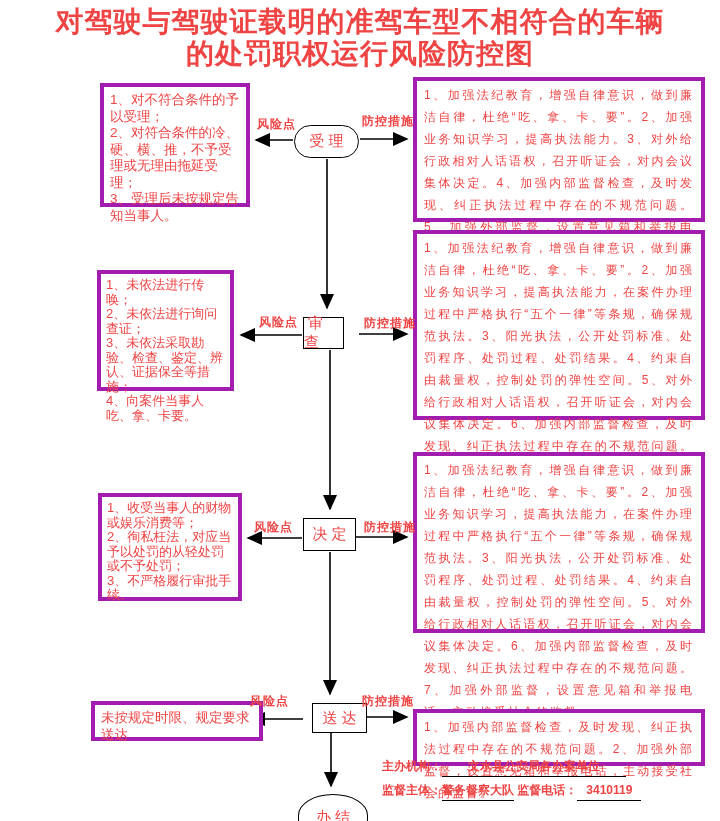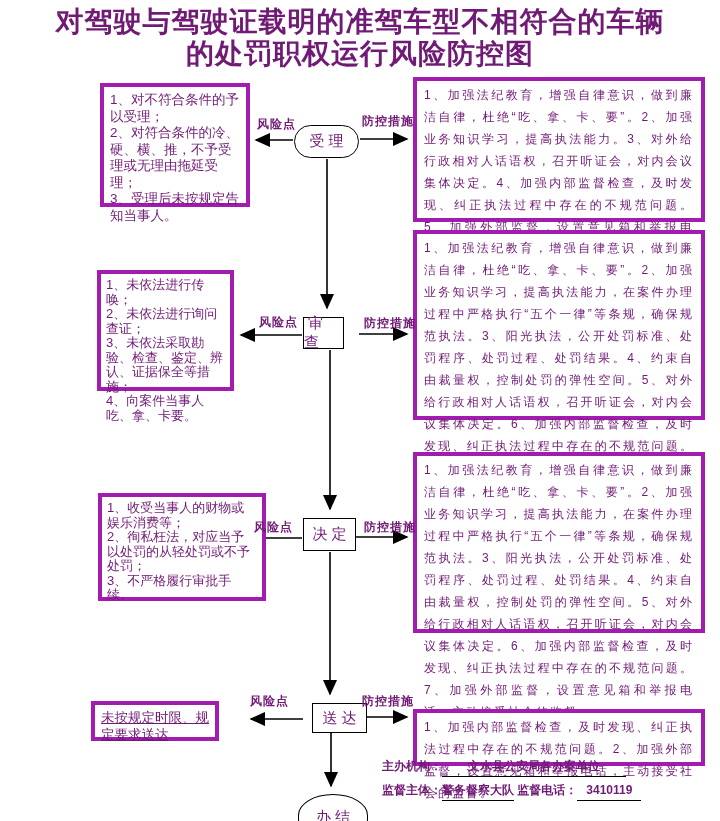--- a/index.html
+++ b/index.html
@@ -1,19 +1,19 @@
 <!DOCTYPE html>
 <html><head>
 <meta charset="utf-8">
 <style>
   html,body{margin:0;padding:0;background:#e8e8e8;}
   .canvas{
     position:relative;width:720px;height:821px;background:#ffffff;
     overflow:hidden;font-family:"Liberation Sans","DejaVu Sans",sans-serif;
-    color:#701a75;margin:0 auto;
+    color:#ef4444;margin:0 auto;
   }
   .title{
     position:absolute;top:6px;left:0;width:720px;text-align:center;
     font-family:"Liberation Serif","DejaVu Serif",serif;font-weight:900;
     font-size:28px;line-height:32px;letter-spacing:1px;margin:0;
   }
   .box{position:absolute;border:4px solid #a21caf;background:#fff;box-sizing:border-box;}
   .risk-text{
     white-space:pre-line;font-size:13.5px;line-height:16.5px;padding:5px 6px;
   }
@@ -70,26 +70,26 @@
     <div class="risk-text">1、对不符合条件的予以受理；
 2、对符合条件的冷、硬、横、推，不予受理或无理由拖延受理；
 3、受理后未按规定告知当事人。</div>
   </div>
   <div class="box" style="left:97px;top:270px;width:137px;height:121px;">
     <div class="risk-text tight">1、未依法进行传唤；
 2、未依法进行询问查证；
 3、未依法采取勘验、检查、鉴定、辨认、证据保全等措施；
 4、向案件当事人吃、拿、卡要。</div>
   </div>
-  <div class="box" style="left:98px;top:493px;width:168px;height:108px;">
+  <div class="box" style="left:98px;top:493px;width:144px;height:108px;">
     <div class="risk-text tight">1、收受当事人的财物或娱乐消费等；
 2、徇私枉法，对应当予以处罚的从轻处罚或不予处罚；
 3、不严格履行审批手续。</div>
   </div>
-  <div class="box" style="left:91px;top:701px;width:128px;height:40px;text-decoration:underline;">
+  <div class="box" style="left:91px;top:701px;width:172px;height:40px;">
     <div class="risk-text">未按规定时限、规定要求送达</div>
   </div>
 
   <div class="box" style="left:413px;top:77px;width:292px;height:145px;">
     <div class="measure-text">1、加强法纪教育，增强自律意识，做到廉洁自律，杜绝“吃、拿、卡、要”。2、加强业务知识学习，提高执法能力。3、对外给行政相对人话语权，召开听证会，对内会议集体决定。4、加强内部监督检查，及时发现、纠正执法过程中存在的不规范问题。5、加强外部监督，设置意见箱和举报电话，主动接受社会的监督。</div>
   </div>
   <div class="box" style="left:413px;top:230px;width:292px;height:190px;">
     <div class="measure-text">1、加强法纪教育，增强自律意识，做到廉洁自律，杜绝“吃、拿、卡、要”。2、加强业务知识学习，提高执法能力，在案件办理过程中严格执行“五个一律”等条规，确保规范执法。3、阳光执法，公开处罚标准、处罚程序、处罚过程、处罚结果。4、约束自由裁量权，控制处罚的弹性空间。5、对外给行政相对人话语权，召开听证会，对内会议集体决定。6、加强内部监督检查，及时发现、纠正执法过程中存在的不规范问题。7、加强外部监督，设置意见箱和举报电话，主动接受社会的监督。</div>
   </div>
   <div class="box" style="left:413px;top:452px;width:292px;height:181px;">

